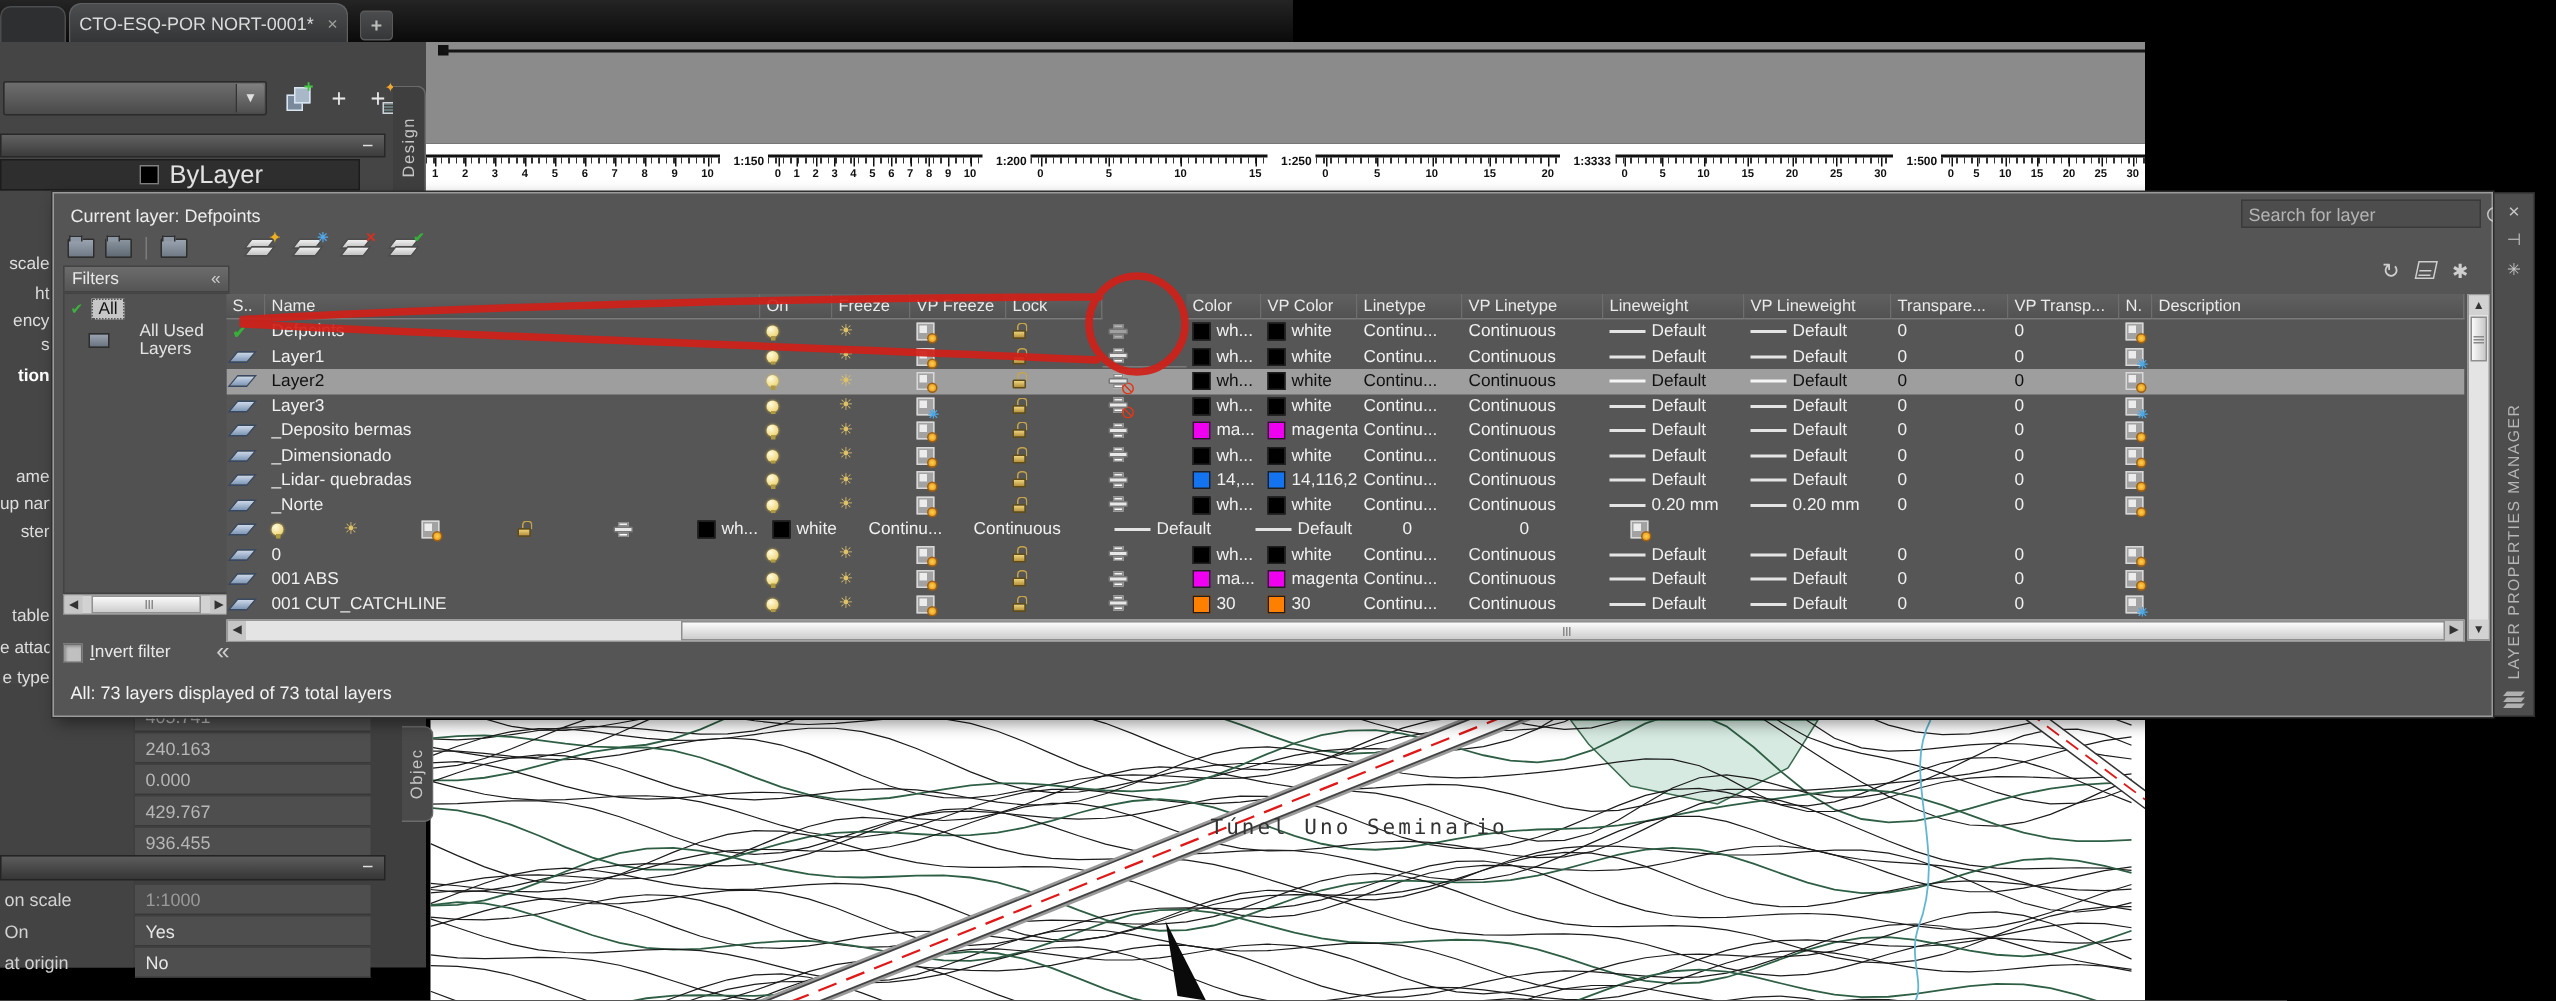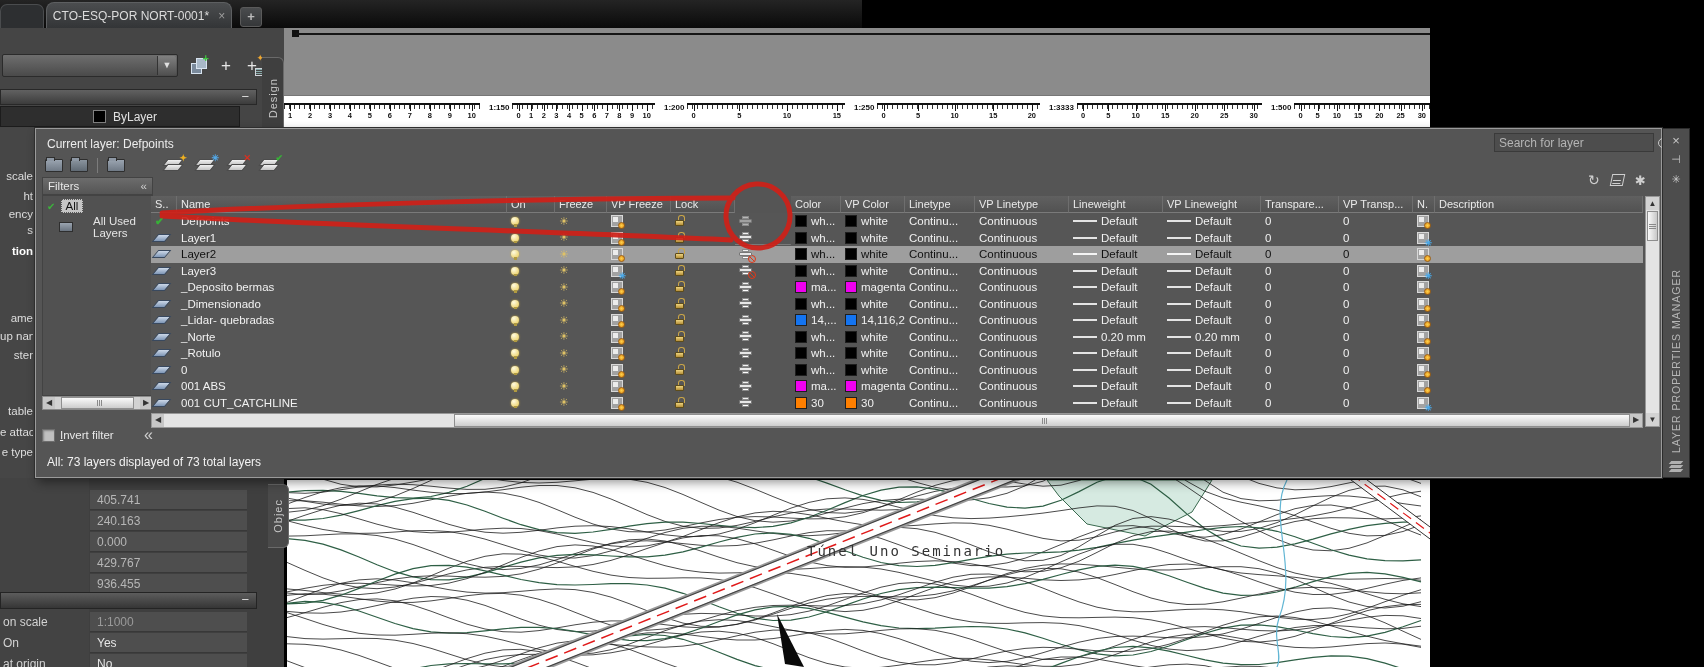--- a/index.html
+++ b/index.html
@@ -28,21 +28,21 @@
   .cross{font-size:17px;font-weight:400;color:#e6e6e6;line-height:1;}
   .spark{position:absolute;right:0;top:0;color:#f0a830;font-size:9px;}
   .grid-mini{position:absolute;right:-1px;bottom:1px;width:8px;height:6px;border:1px solid #cfd4da;
              background:linear-gradient(#8aa 50%,transparent 0) 0 0/8px 2px;}
   .sec1{position:absolute;left:0;top:61px;width:257px;height:16px;background:linear-gradient(#616161,#3c3c3c);
         border:1px solid #282828;box-sizing:border-box;}
   .sec-minus{position:absolute;right:7px;top:0px;color:#e0e0e0;font-size:13px;line-height:14px;}
   .bylayer{position:absolute;left:0;top:78px;width:240px;height:21px;background:#2e2e2e;border:1px solid #1c1c1c;
            display:flex;align-items:center;box-sizing:border-box;}
   .bl-sw{width:11px;height:11px;background:#000;border:1px solid #808080;margin-left:92px;}
-  .bl-tx{color:#e2e2e2;font-size:12px;margin-left:7px;}
+  .bl-tx{color:#e2e2e2;font-size:17px;margin-left:7px;}
   
   .vtab{position:absolute;background:#3f3f3f;border:1px solid #6a6a6a;border-left:none;border-radius:0 6px 6px 0;
         display:flex;align-items:center;justify-content:center;}
   .vtab span{writing-mode:vertical-rl;transform:rotate(180deg);color:#c6c6c6;font-size:11px;letter-spacing:1px;}
   #design-tab{left:262px;top:57px;width:21px;height:80px;}
   #objec-tab{left:268px;top:484px;width:20px;height:62px;z-index:6;background:#4a4a4a;}
   
   #draw-top{position:absolute;left:284px;top:28px;width:1146px;height:67px;background:#8b8b8b;}
   #draw-top::before{content:"";position:absolute;left:8px;top:2px;width:7px;height:7px;background:#111;}
   #draw-top::after{content:"";position:absolute;left:12px;top:5px;right:0;height:2px;background:#151515;}
@@ -54,21 +54,21 @@
          background:repeating-linear-gradient(90deg,#333 0 1px,transparent 1px 5px) no-repeat;background-size:100% 4px;}
   .num{position:relative;font-size:7.5px;font-weight:bold;color:#111;padding-top:6px;}
   .num::before{content:"";position:absolute;left:50%;top:0;width:1px;height:6px;background:#111;}
   
   #map{position:absolute;left:287px;top:480px;width:1143px;height:187px;background:#fff;}
   
   #left-strip{position:absolute;left:0;top:128px;width:35px;height:350px;background:#464646;}
   .clip{position:absolute;left:0;width:33px;overflow:hidden;color:#dedede;font-size:11.5px;text-align:right;white-space:nowrap;z-index:3;}
   .clip.bold{font-weight:bold;color:#fff;}
   
-  #props{position:absolute;left:0;top:478px;width:284px;height:189px;background:#3f3f3f;}
+  #props{position:absolute;left:0;top:456px;width:284px;height:189px;background:#3f3f3f;}
   .pv-label-col{position:absolute;left:0;top:0;width:89px;height:189px;background:#434343;}
   .pv-row{position:absolute;left:90px;width:157px;height:20px;background:#4e4e4e;border-bottom:1px solid #383838;
           color:#b6b6b6;font-size:12px;line-height:20px;padding-left:7px;box-sizing:border-box;}
   .sec2{position:absolute;left:0;top:114px;width:257px;height:17px;background:linear-gradient(#5c5c5c,#363636);
         border:1px solid #242424;box-sizing:border-box;}
   .pf-label{position:absolute;left:3px;width:84px;color:#d2d2d2;font-size:12px;line-height:21px;white-space:nowrap;overflow:hidden;}
   .pf-value{position:absolute;left:90px;width:157px;height:20px;background:#4e4e4e;border-bottom:1px solid #383838;
             color:#e6e6e6;font-size:12px;line-height:20px;padding-left:7px;box-sizing:border-box;}
   .pf-value.dis{color:#9a9a9a;}
   
@@ -785,21 +785,20 @@
             <span class="vpf">
               <span class="m-sun"></span>
             </span>
           </div>
           <div class="cell" style="width: 208px;"></div>
         </div>
         <div class="grow">
           <div class="cell" style="width: 26px;">
             <span class="lico"></span>
           </div>
-          <div class="cell" style="width: 330px;">_Rotulo</div>
           <div class="cell" style="width: 48px;">
             <span class="bulb"></span>
           </div>
           <div class="cell" style="width: 52px;">
             <span class="sunc">☀</span>
           </div>
           <div class="cell" style="width: 64px;">
             <span class="vpf">
               <span class="m-sun"></span>
             </span>

